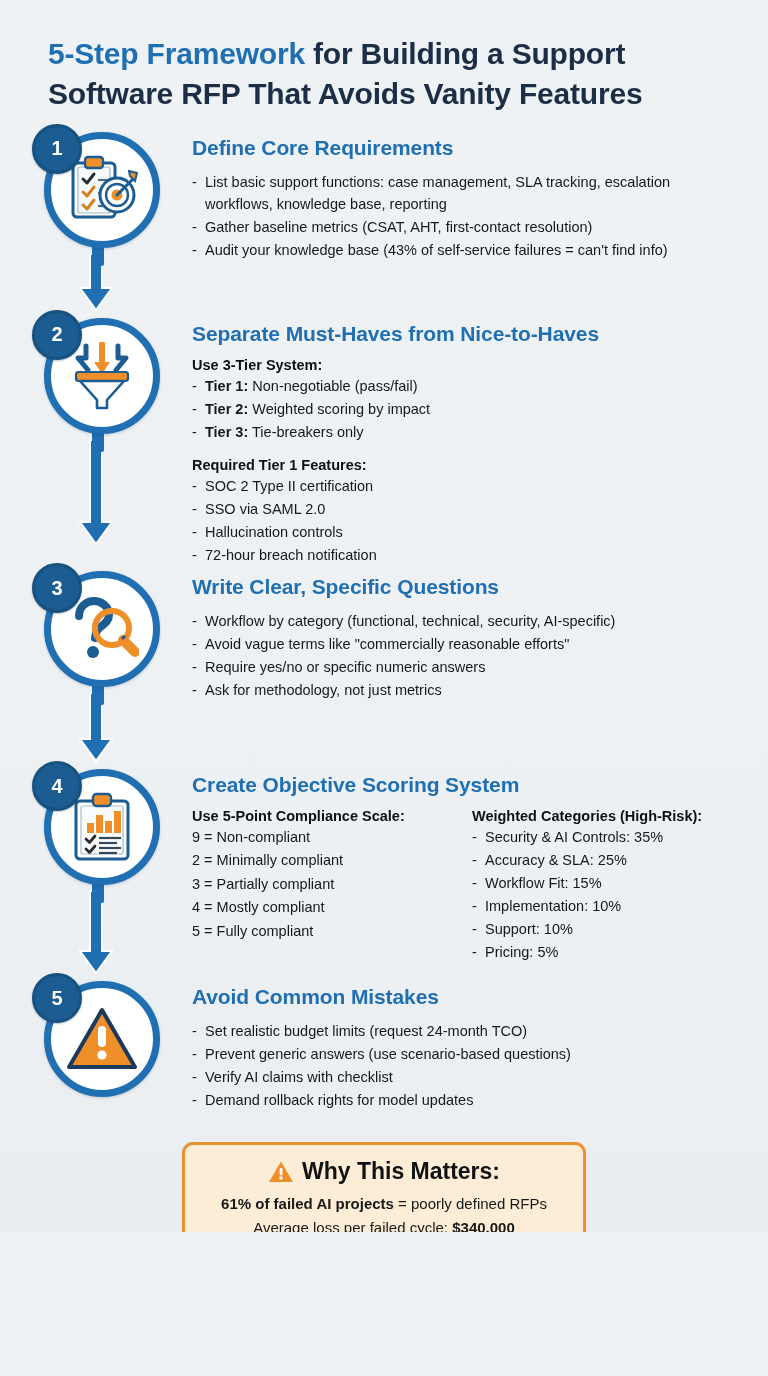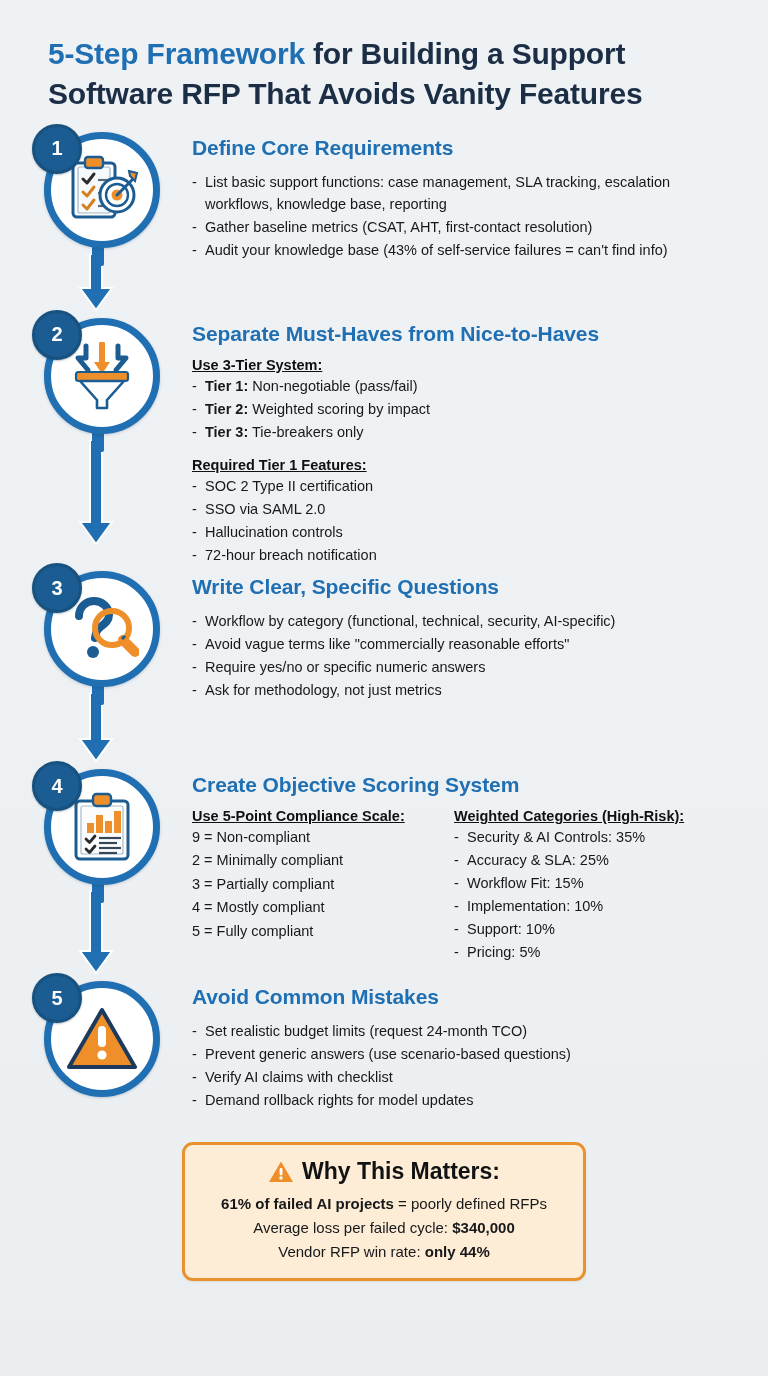--- a/index.html
+++ b/index.html
@@ -4,21 +4,21 @@
 <style>
   * { margin:0; padding:0; box-sizing:border-box; }
   html, body {
     width:768px; height:1376px;
     background:#eef2f4;
     font-family:"Liberation Sans", sans-serif;
     -webkit-font-smoothing:antialiased;
   }
   #page {
     position:relative;
-    width:768px; height:1376px;
+    width:768px; height:1232px;
     background:linear-gradient(180deg,#eef2f5 0%,#eef1f3 55%,#eaeef1 100%);
     overflow:hidden;
   }
 
   
   .title-block {
     padding:34px 44px 0 48px;
   }
   .title-line {
     font-size:30px;
@@ -122,26 +122,25 @@
   .bullets li::before {
     content:"-";
     position:absolute;
     left:0; top:0;
   }
   .sub-head {
     font-size:14.5px;
     font-weight:bold;
     color:#0f1012;
     margin-bottom:2px;
-    text-decoration:underline;
   }
   .gap { height:13px; }
   .bullets li b { font-weight:bold; }
 
-  .two-col { display:flex; gap:16px; }
+  .two-col { display:flex; gap:34px; }
   .col-a { flex:0 0 246px; }
   .col-b { flex:1 1 auto; }
   .plain-list { list-style:none; }
   .plain-list li {
     font-size:14.5px;
     color:#17181a;
     line-height:1.62;
   }
 
   

